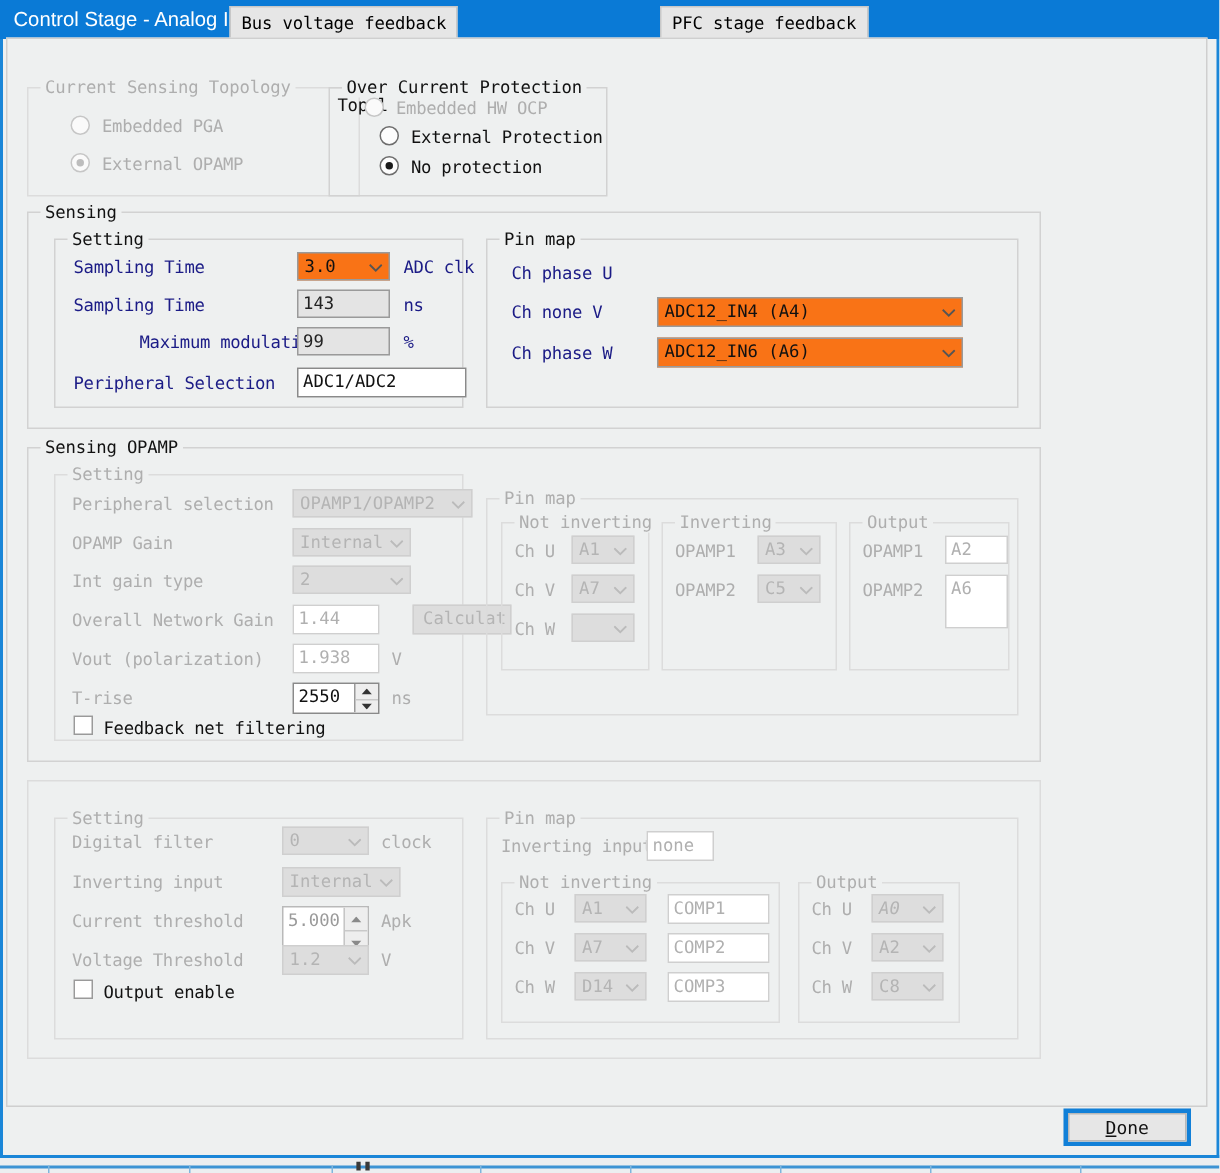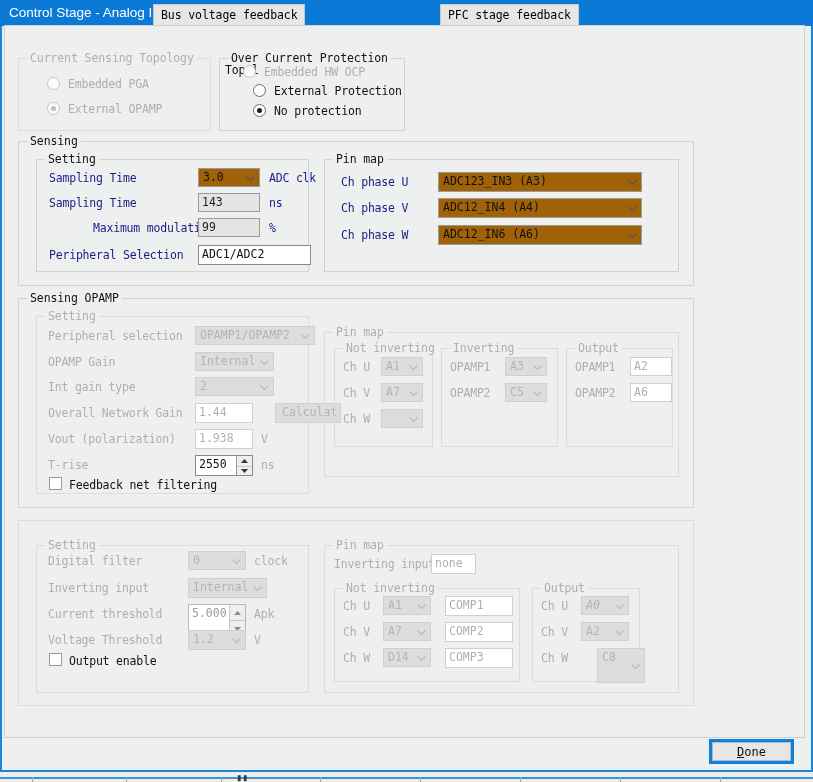--- a/index.html
+++ b/index.html
@@ -142,21 +142,21 @@
   }
   .field.dimf {
     background: #ffffff;
     border: 1px solid #cfcfcf;
     color: #b0b0b0;
   }
   
   .combo {
     position: absolute;
     box-sizing: border-box;
-    background: #a16207;
+    background: #f97316;
     border: 1px solid #9a9a9a;
     font-size: 11.5px;
     color: #111;
     line-height: 17px;
     padding-left: 4px;
     white-space: nowrap;
     overflow: hidden;
   }
   .combo.dimc {
     background: #dddddd;
@@ -252,21 +252,21 @@
     <div class="tab" style="left:149px;">
       <span>Bus voltage feedback</span>
     </div>
     <div class="tab" style="left:404px;margin-left:32px;">
       <span>PFC stage feedback</span>
     </div>
   </div>
 
   <div class="pane">
 
-    <div class="group dim" style="left:13px; top:32px; width:193px; height:73px;padding-left:16px;">
+    <div class="group dim" style="left:13px; top:32px; width:222px; height:73px;padding-left:16px;">
       <span class="glabel">Current Sensing Topology</span>
       <div class="radio dimr" style="left:28px; top:18px;"></div>
       <span class="lbl dim" style="left:49px; top:18px;">Embedded PGA</span>
       <div class="radio dimr" style="left:28px; top:43px;">
           <span class="dot"></span>
         </div>
       <span class="lbl dim" style="left:49px; top:43px;">External OPAMP</span>
     </div>
 
     <div class="group" style="left:214px; top:32px; width:186px; height:73px;">
@@ -311,30 +311,22 @@
         <span class="lbl unit" style="left:232px; top:61px;">%</span>
 
         <span class="lbl" style="left:12px; top:88px;">Peripheral Selection</span>
         <div class="field" style="left:161px; top:85px; width:113px; height:20px;">ADC1/ADC2</div>
       </div>
 
       <div class="group" style="left:305px; top:17px; width:355px; height:113px;">
         <span class="glabel">Pin map</span>
 
         <span class="lbl" style="left:16px; top:15px;">Ch phase U</span>
-        <div class="combo" style="left:113px; top:12px; width:204px; height:20px;">
-          <span>ADC123_IN3 (A3)</span>
-          <span class="arrow">
-              <svg width="9" height="6" viewBox="0 0 9 6">
-                <path d="M0.5 0.5 L4.5 4.5 L8.5 0.5" fill="none" stroke="#555" stroke-width="1.2"></path>
-              </svg>
-            </span>
-        </div>
-
-        <span class="lbl" style="left:16px; top:41px;">Ch phase V</span>
+
+        <span class="lbl" style="left:16px; top:41px;">Ch none V</span>
         <div class="combo" style="left:113px; top:38px; width:204px; height:20px;">
           <span>ADC12_IN4 (A4)</span>
           <span class="arrow">
               <svg width="9" height="6" viewBox="0 0 9 6">
                 <path d="M0.5 0.5 L4.5 4.5 L8.5 0.5" fill="none" stroke="#555" stroke-width="1.2"></path>
               </svg>
             </span>
         </div>
 
         <span class="lbl" style="left:16px; top:68px;">Ch phase W</span>
@@ -471,21 +463,21 @@
                 </svg>
               </span>
           </div>
         </div>
 
         <div class="group dim" style="left:241px; top:15px; width:107px; height:99px;">
           <span class="glabel">Output</span>
           <span class="lbl dim" style="left:8px; top:11px;">OPAMP1</span>
           <div class="field dimf" style="left:63px; top:8px; width:42px; height:19px;">A2</div>
           <span class="lbl dim" style="left:8px; top:37px;">OPAMP2</span>
-          <div class="field dimf" style="left:63px; top:34px; width:42px; height:19px;">A6</div>
+          <div class="field dimf" style="left:63px; top:34px; width:42px; height:36px;">A6</div>
         </div>
       </div>
     </div>
 
     <div class="group dim" style="left:13px; top:494px; width:676px; height:186px;">
 
       <div class="group dim" style="left:17px; top:24px; width:273px; height:148px;">
         <span class="glabel">Setting</span>
 
         <span class="lbl dim" style="left:11px; top:8px;">Digital filter</span>
@@ -602,21 +594,21 @@
           <div class="combo dimc" style="left:48px; top:33px; width:48px; height:19px;">
             <span>A2</span>
             <span class="arrow">
                 <svg width="9" height="6" viewBox="0 0 9 6">
                   <path d="M0.5 0.5 L4.5 4.5 L8.5 0.5" fill="none" stroke="#bbb" stroke-width="1.2"></path>
                 </svg>
               </span>
           </div>
 
           <span class="lbl dim" style="left:8px; top:62px;">Ch W</span>
-          <div class="combo dimc" style="left:64px; top:59px; width:48px; height:35px;">
+          <div class="combo dimc" style="left:48px; top:59px; width:48px; height:19px;">
             <span>C8</span>
             <span class="arrow">
                 <svg width="9" height="6" viewBox="0 0 9 6">
                   <path d="M0.5 0.5 L4.5 4.5 L8.5 0.5" fill="none" stroke="#bbb" stroke-width="1.2"></path>
                 </svg>
               </span>
           </div>
         </div>
       </div>
     </div>

